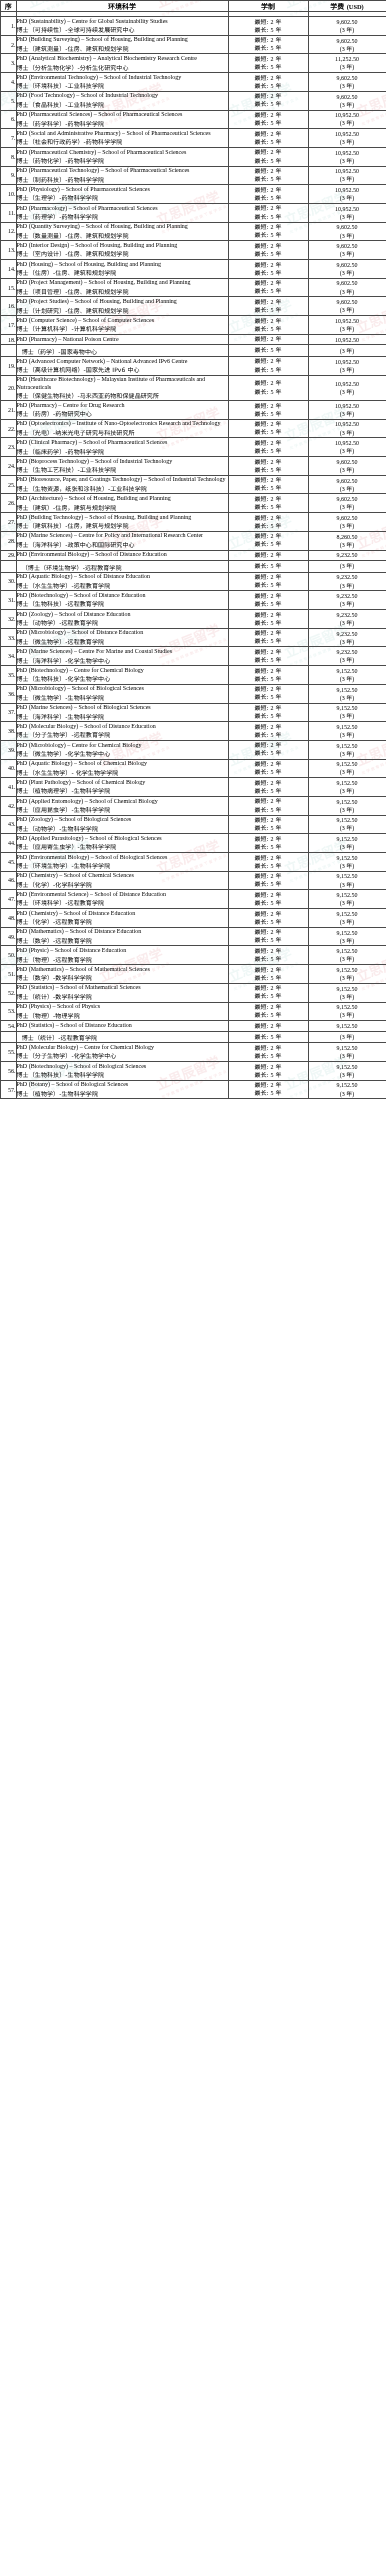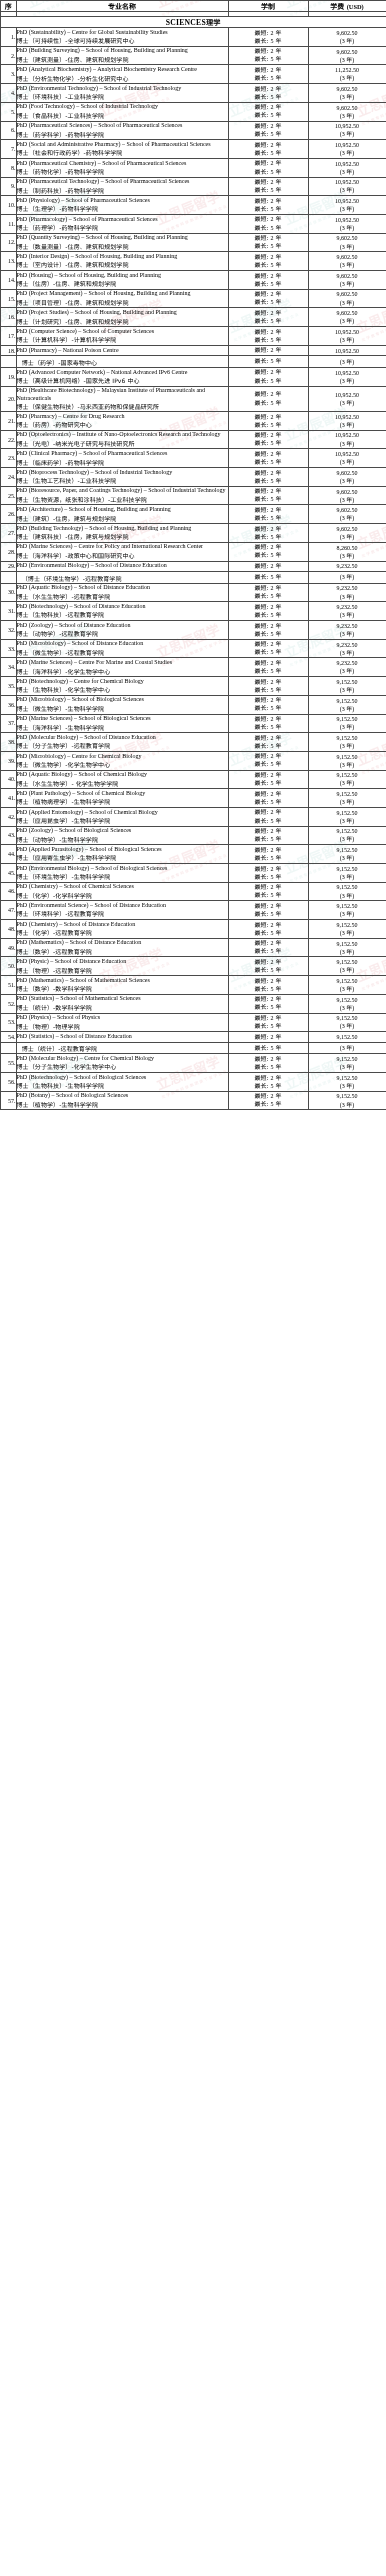--- a/index.html
+++ b/index.html
@@ -170,31 +170,26 @@
         <col class="c-fee">
     </colgroup>
 
     <tbody>
       <tr class="strip">
         <td></td>
         <td></td>
         <td></td>
         <td></td>
       </tr>
-      <tr class="banner">
-        <td colspan="4">
-          <span>SCIENCES</span><span class="cn">理学</span>
-        </td>
-      </tr>
     </tbody>
 
     <thead>
       <tr>
         <th>序</th>
-        <th>专业名称</th>
+        <th>环境科学</th>
         <th>学制</th>
         <th><span>学费</span> <span class="usd">(USD)</span></th>
       </tr>
     </thead>
 
     <tbody id="rows-body">
         <tr>
           <td class="no">1.</td>
           <td class="prog">
             <span class="en">PhD (Sustainability) – Centre for Global Sustainability Studies</span>

